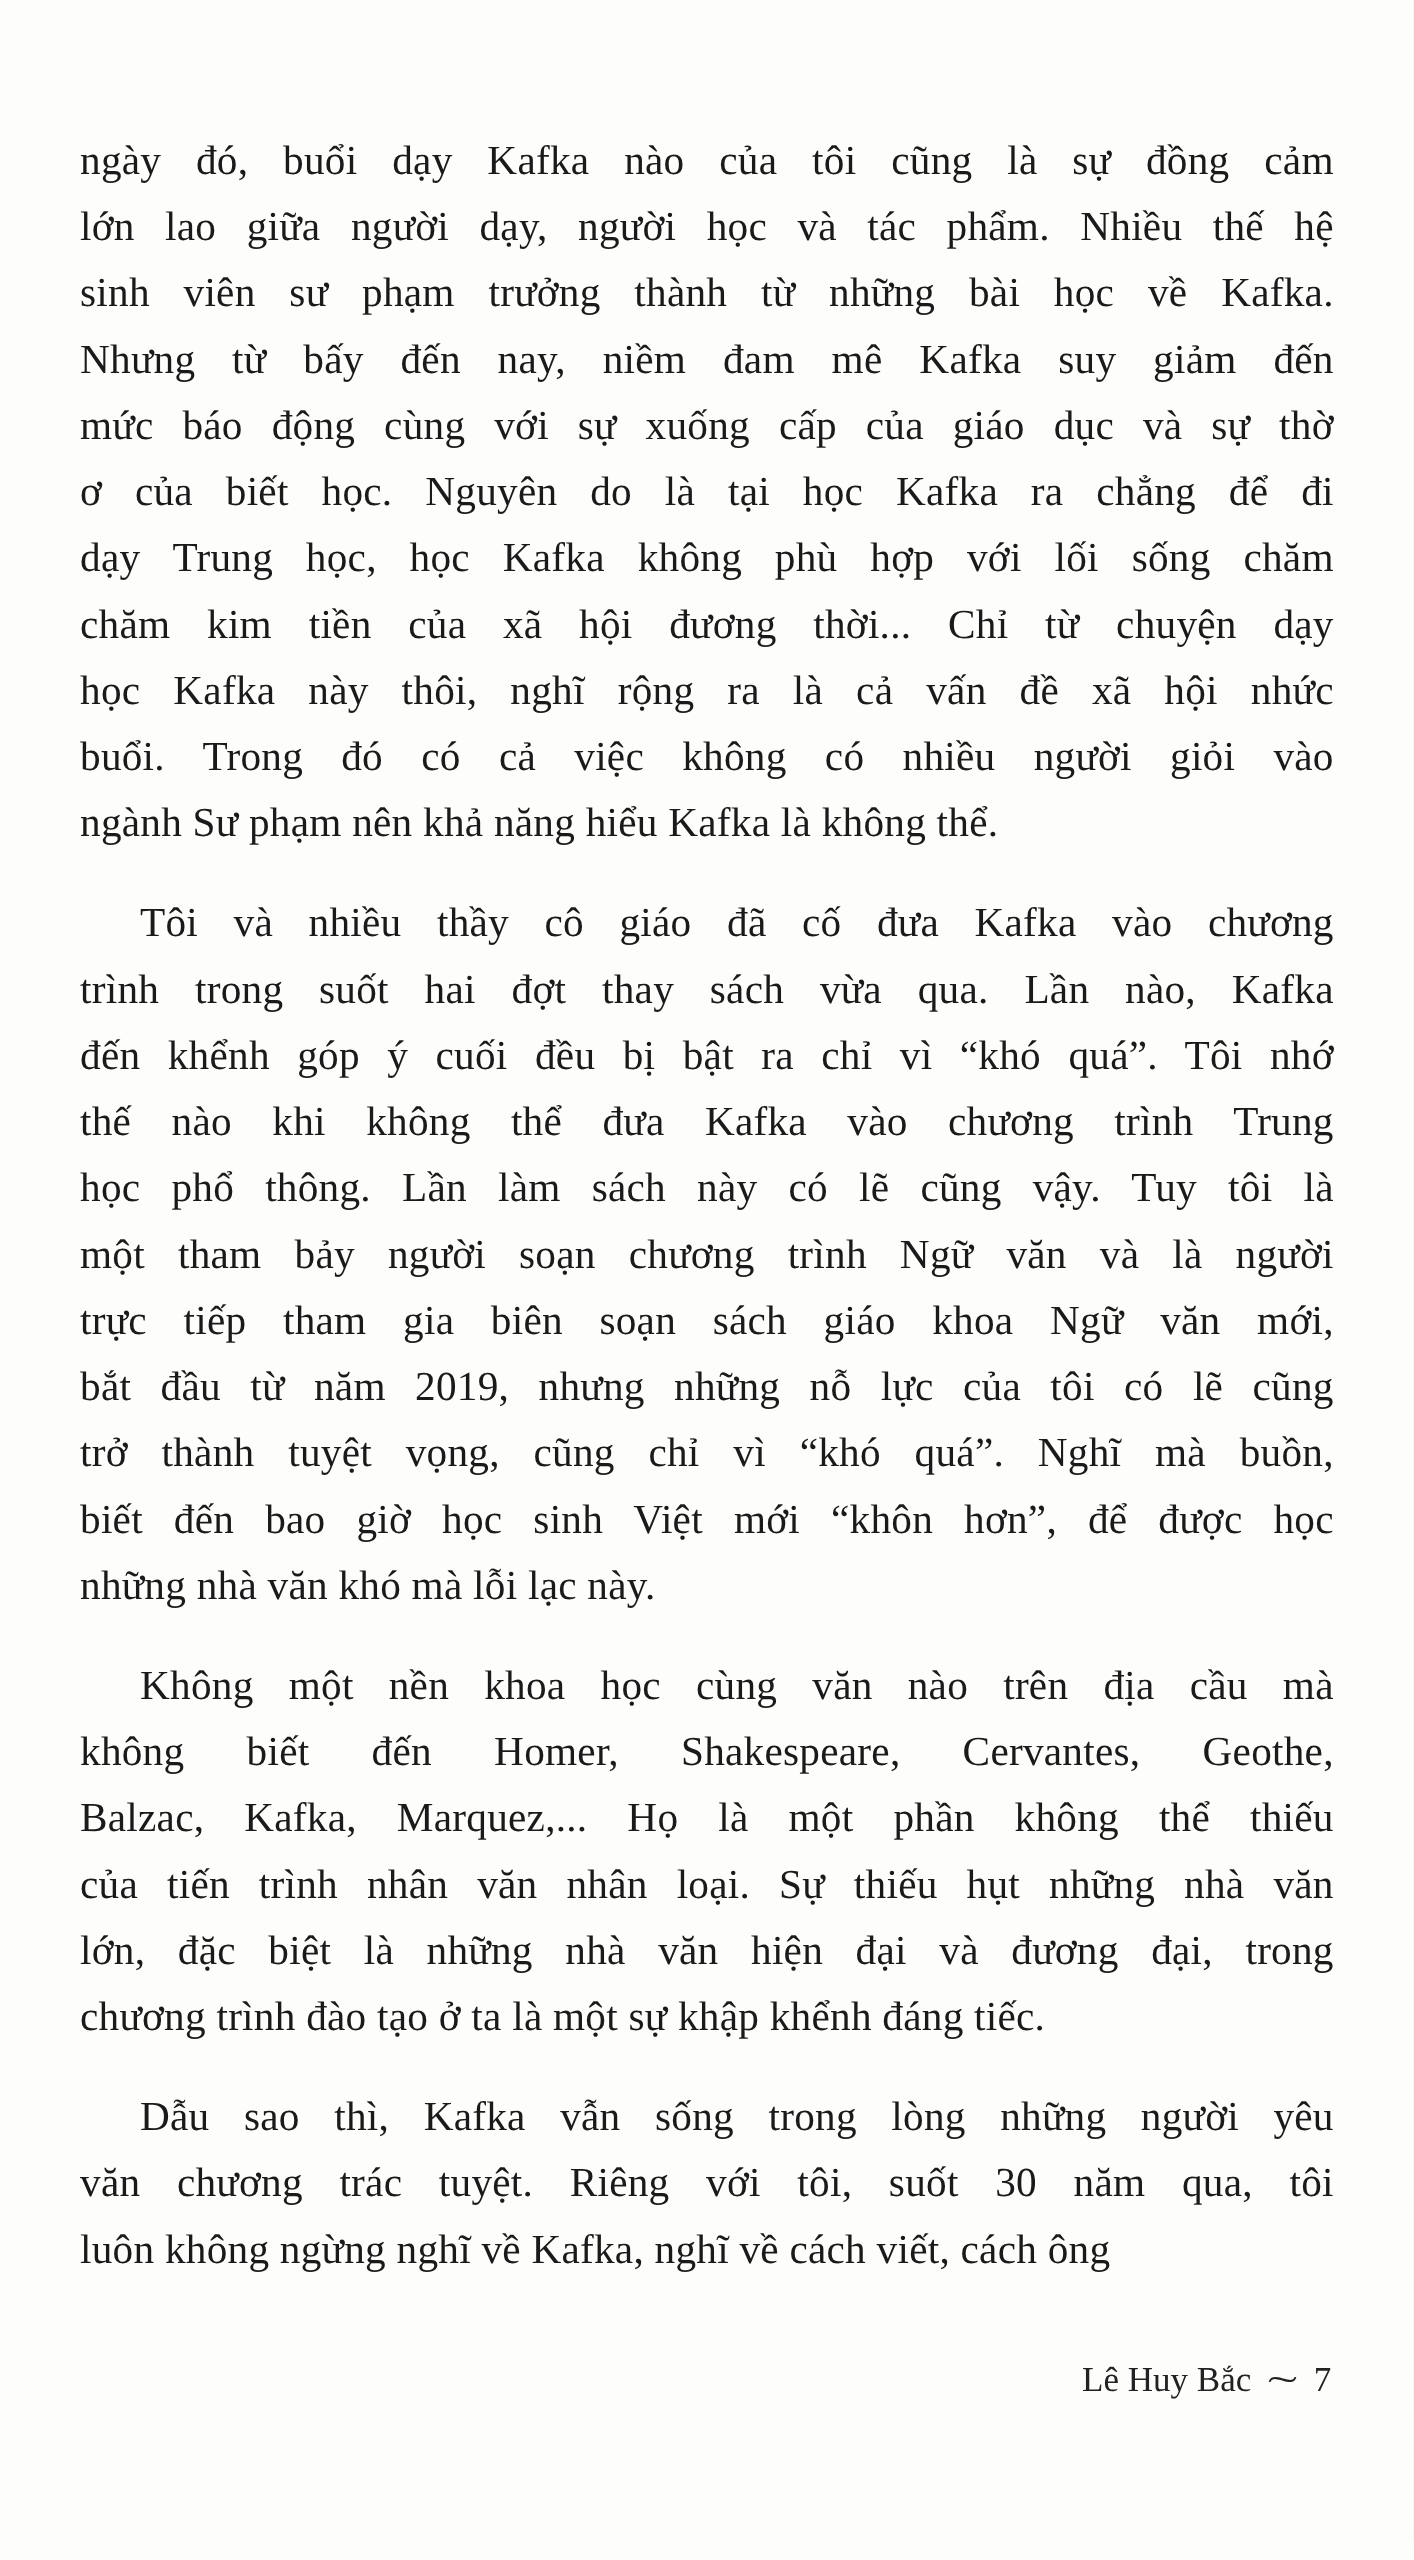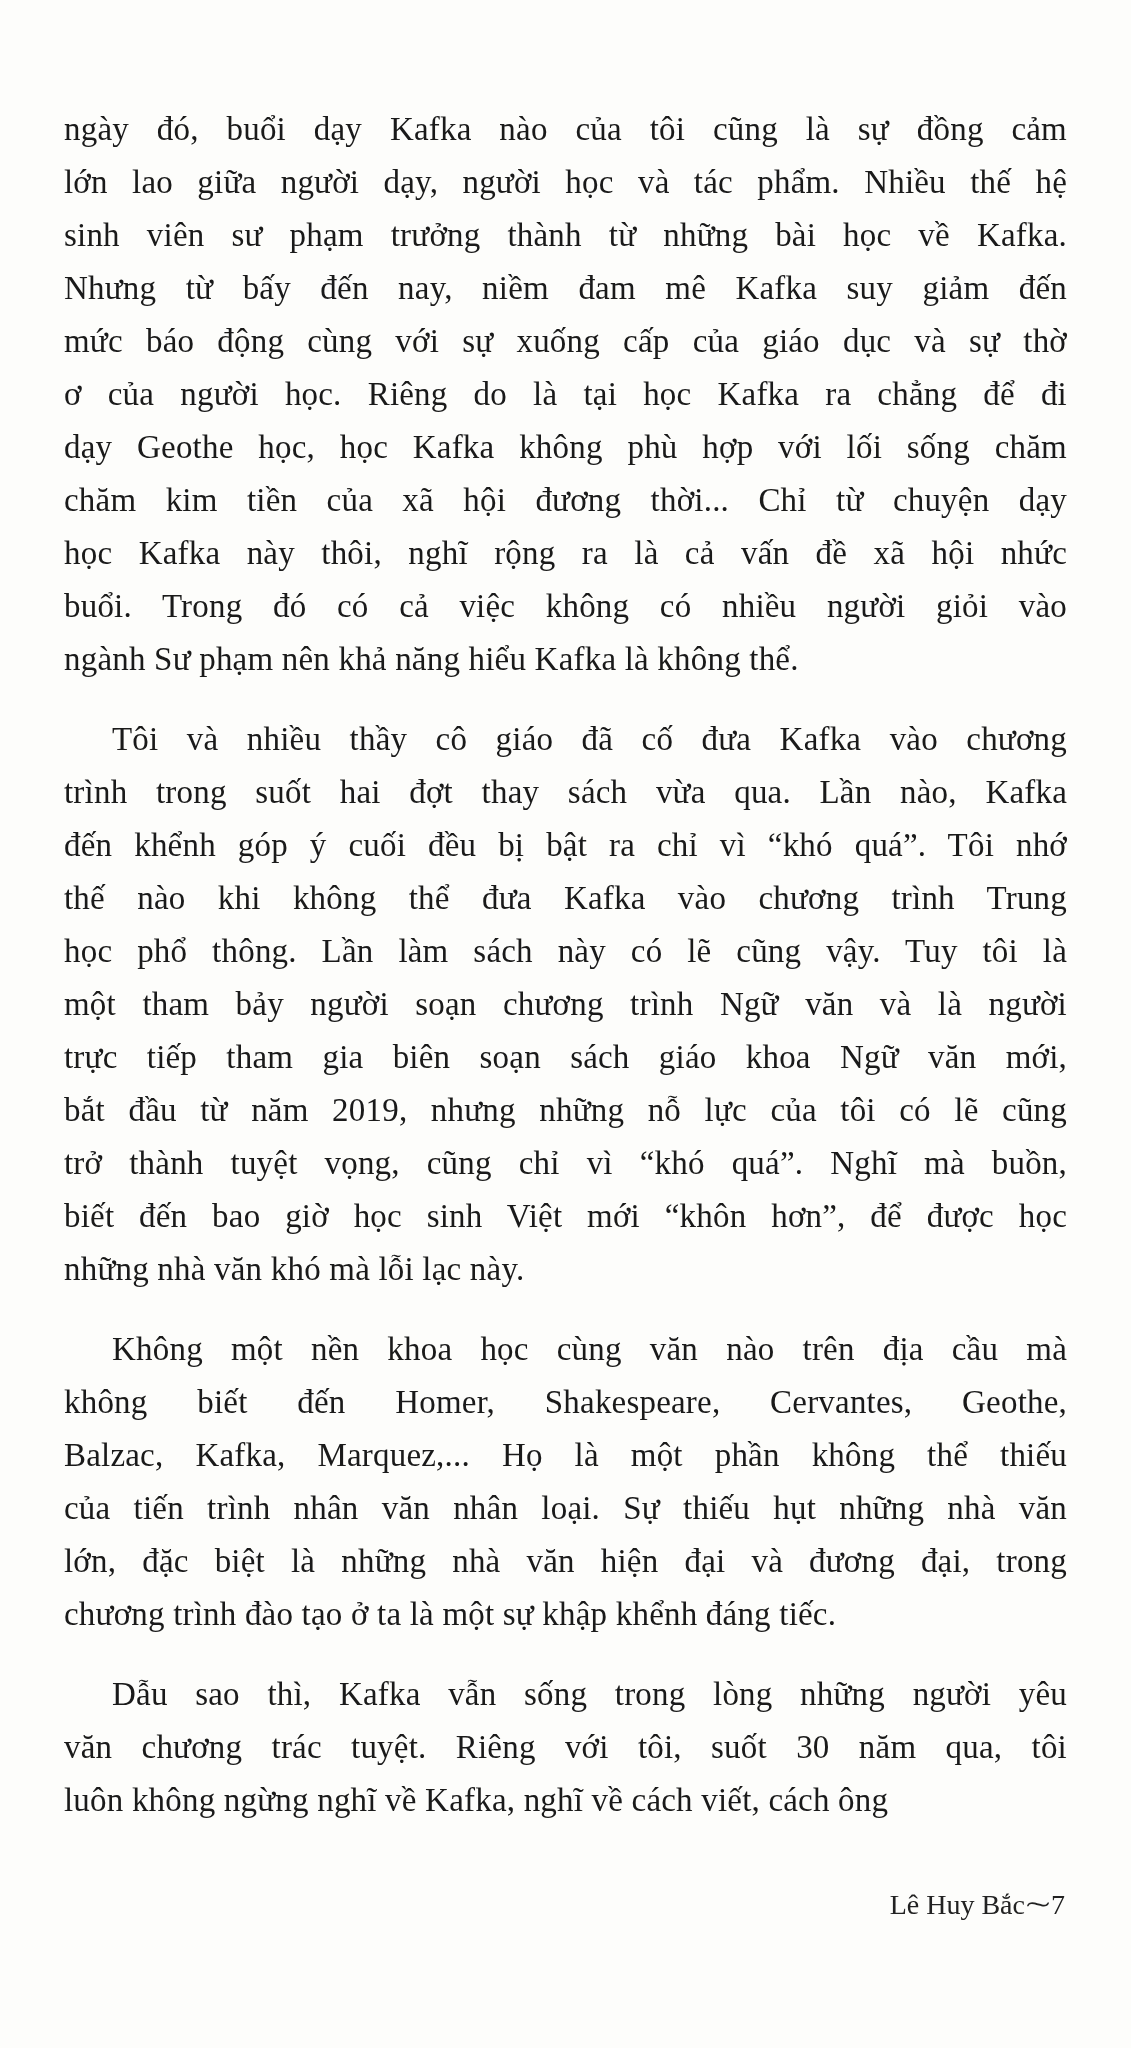--- a/index.html
+++ b/index.html
@@ -43,40 +43,41 @@
   }
   .page-footer {
     position: absolute;
     right: 66px;
     top: 1885px;
     font-size: 28px;
     line-height: 40px;
     color: #222222;
     display: flex;
     align-items: baseline;
+    gap: 12px;
   }
   .ornament {
     font-size: 26px;
     transform: translateY(-2px);
     display: inline-block;
   }
 </style>
 </head>
 <body>
 
 <div class="page">
   <div class="text-block">
       <div class="paragraph">
         <div class="line">ngày đó, buổi dạy Kafka nào của tôi cũng là sự đồng cảm</div>
         <div class="line">lớn lao giữa người dạy, người học và tác phẩm. Nhiều thế hệ</div>
         <div class="line">sinh viên sư phạm trưởng thành từ những bài học về Kafka.</div>
         <div class="line">Nhưng từ bấy đến nay, niềm đam mê Kafka suy giảm đến</div>
         <div class="line">mức báo động cùng với sự xuống cấp của giáo dục và sự thờ</div>
-        <div class="line">ơ của người học. Riêng do là tại học Kafka ra chẳng để đi</div>
-        <div class="line">dạy Geothe học, học Kafka không phù hợp với lối sống chăm</div>
+        <div class="line">ơ của biết học. Nguyên do là tại học Kafka ra chẳng để đi</div>
+        <div class="line">dạy Trung học, học Kafka không phù hợp với lối sống chăm</div>
         <div class="line">chăm kim tiền của xã hội đương thời... Chỉ từ chuyện dạy</div>
         <div class="line">học Kafka này thôi, nghĩ rộng ra là cả vấn đề xã hội nhức</div>
         <div class="line">buổi. Trong đó có cả việc không có nhiều người giỏi vào</div>
         <div class="line last">ngành Sư phạm nên khả năng hiểu Kafka là không thể.</div>
       </div>
       <div class="paragraph">
         <div class="line indent">Tôi và nhiều thầy cô giáo đã cố đưa Kafka vào chương</div>
         <div class="line">trình trong suốt hai đợt thay sách vừa qua. Lần nào, Kafka</div>
         <div class="line">đến khểnh góp ý cuối đều bị bật ra chỉ vì “khó quá”. Tôi nhớ</div>
         <div class="line">thế nào khi không thể đưa Kafka vào chương trình Trung</div>

